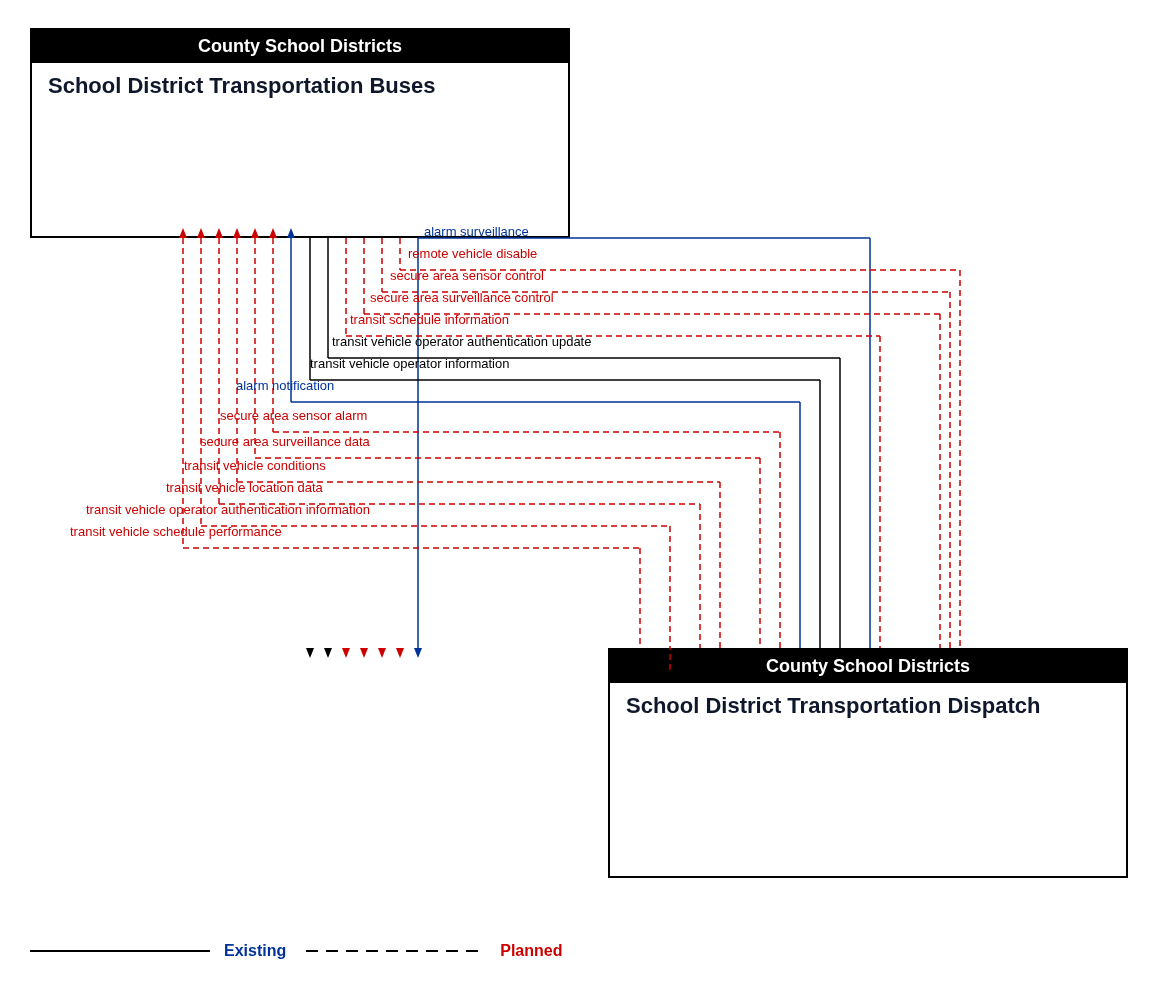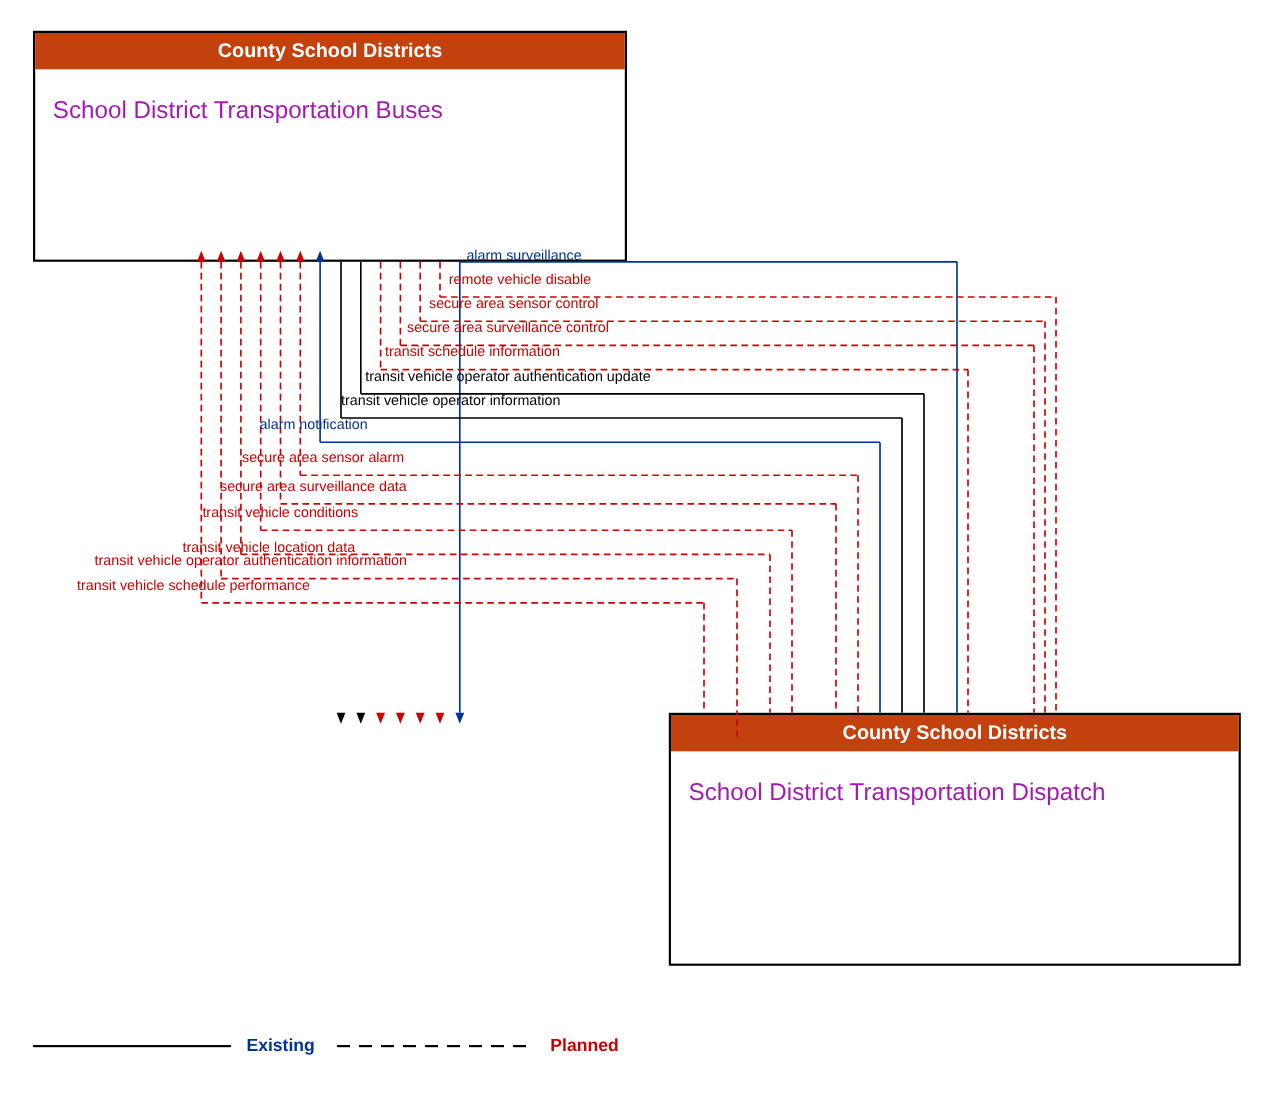--- a/index.html
+++ b/index.html
@@ -20,33 +20,33 @@
     }
 
     
     .box {
       position: absolute;
       border: 2px solid #000;
       background: #fff;
     }
 
     .box-header {
-      background: #c2410c;
+      background: #000000;
       color: #fff;
       font-weight: bold;
       font-size: 18px;
       text-align: center;
       padding: 6px 10px;
     }
 
     .box-title {
       font-size: 22px;
-      font-weight: normal;
-      padding: 24px 16px;
-      color: #a21caf;
+      font-weight: bold;
+      padding: 10px 16px;
+      color: #0f172a;
     }
 
     
     .box-buses {
       top: 28px;
       left: 30px;
       width: 540px;
       height: 210px;
     }
 
@@ -228,21 +228,21 @@
   <div class="label-text label-red" style="left:390px; top:268px;">secure area sensor control</div>
   <div class="label-text label-red" style="left:370px; top:290px;">secure area surveillance control</div>
   <div class="label-text label-red" style="left:350px; top:312px;">transit schedule information</div>
   <div class="label-text label-black" style="left:332px; top:334px;">transit vehicle operator authentication update</div>
   <div class="label-text label-black" style="left:310px; top:356px;">transit vehicle operator information</div>
 
   <div class="label-text label-blue" style="left:236px; top:378px;">alarm notification</div>
   <div class="label-text label-red" style="left:220px; top:408px;">secure area sensor alarm</div>
   <div class="label-text label-red" style="left:200px; top:434px;text-align:center;">secure area surveillance data</div>
   <div class="label-text label-red" style="left:184px; top:458px;">transit vehicle conditions</div>
-  <div class="label-text label-red" style="left:166px; top:480px;margin-top:10px;">transit vehicle location data</div>
+  <div class="label-text label-red" style="left:166px; top:480px;">transit vehicle location data</div>
   <div class="label-text label-red" style="left:86px; top:502px;">transit vehicle operator authentication information</div>
   <div class="label-text label-red" style="left:70px; top:524px;">transit vehicle schedule performance</div>
 
   <div class="legend">
     <div class="legend-item">
       <div class="legend-line"></div>
       <span class="legend-label legend-label-existing">Existing</span>
     </div>
     <div class="legend-item">
       <div class="legend-line-dashed"></div>

